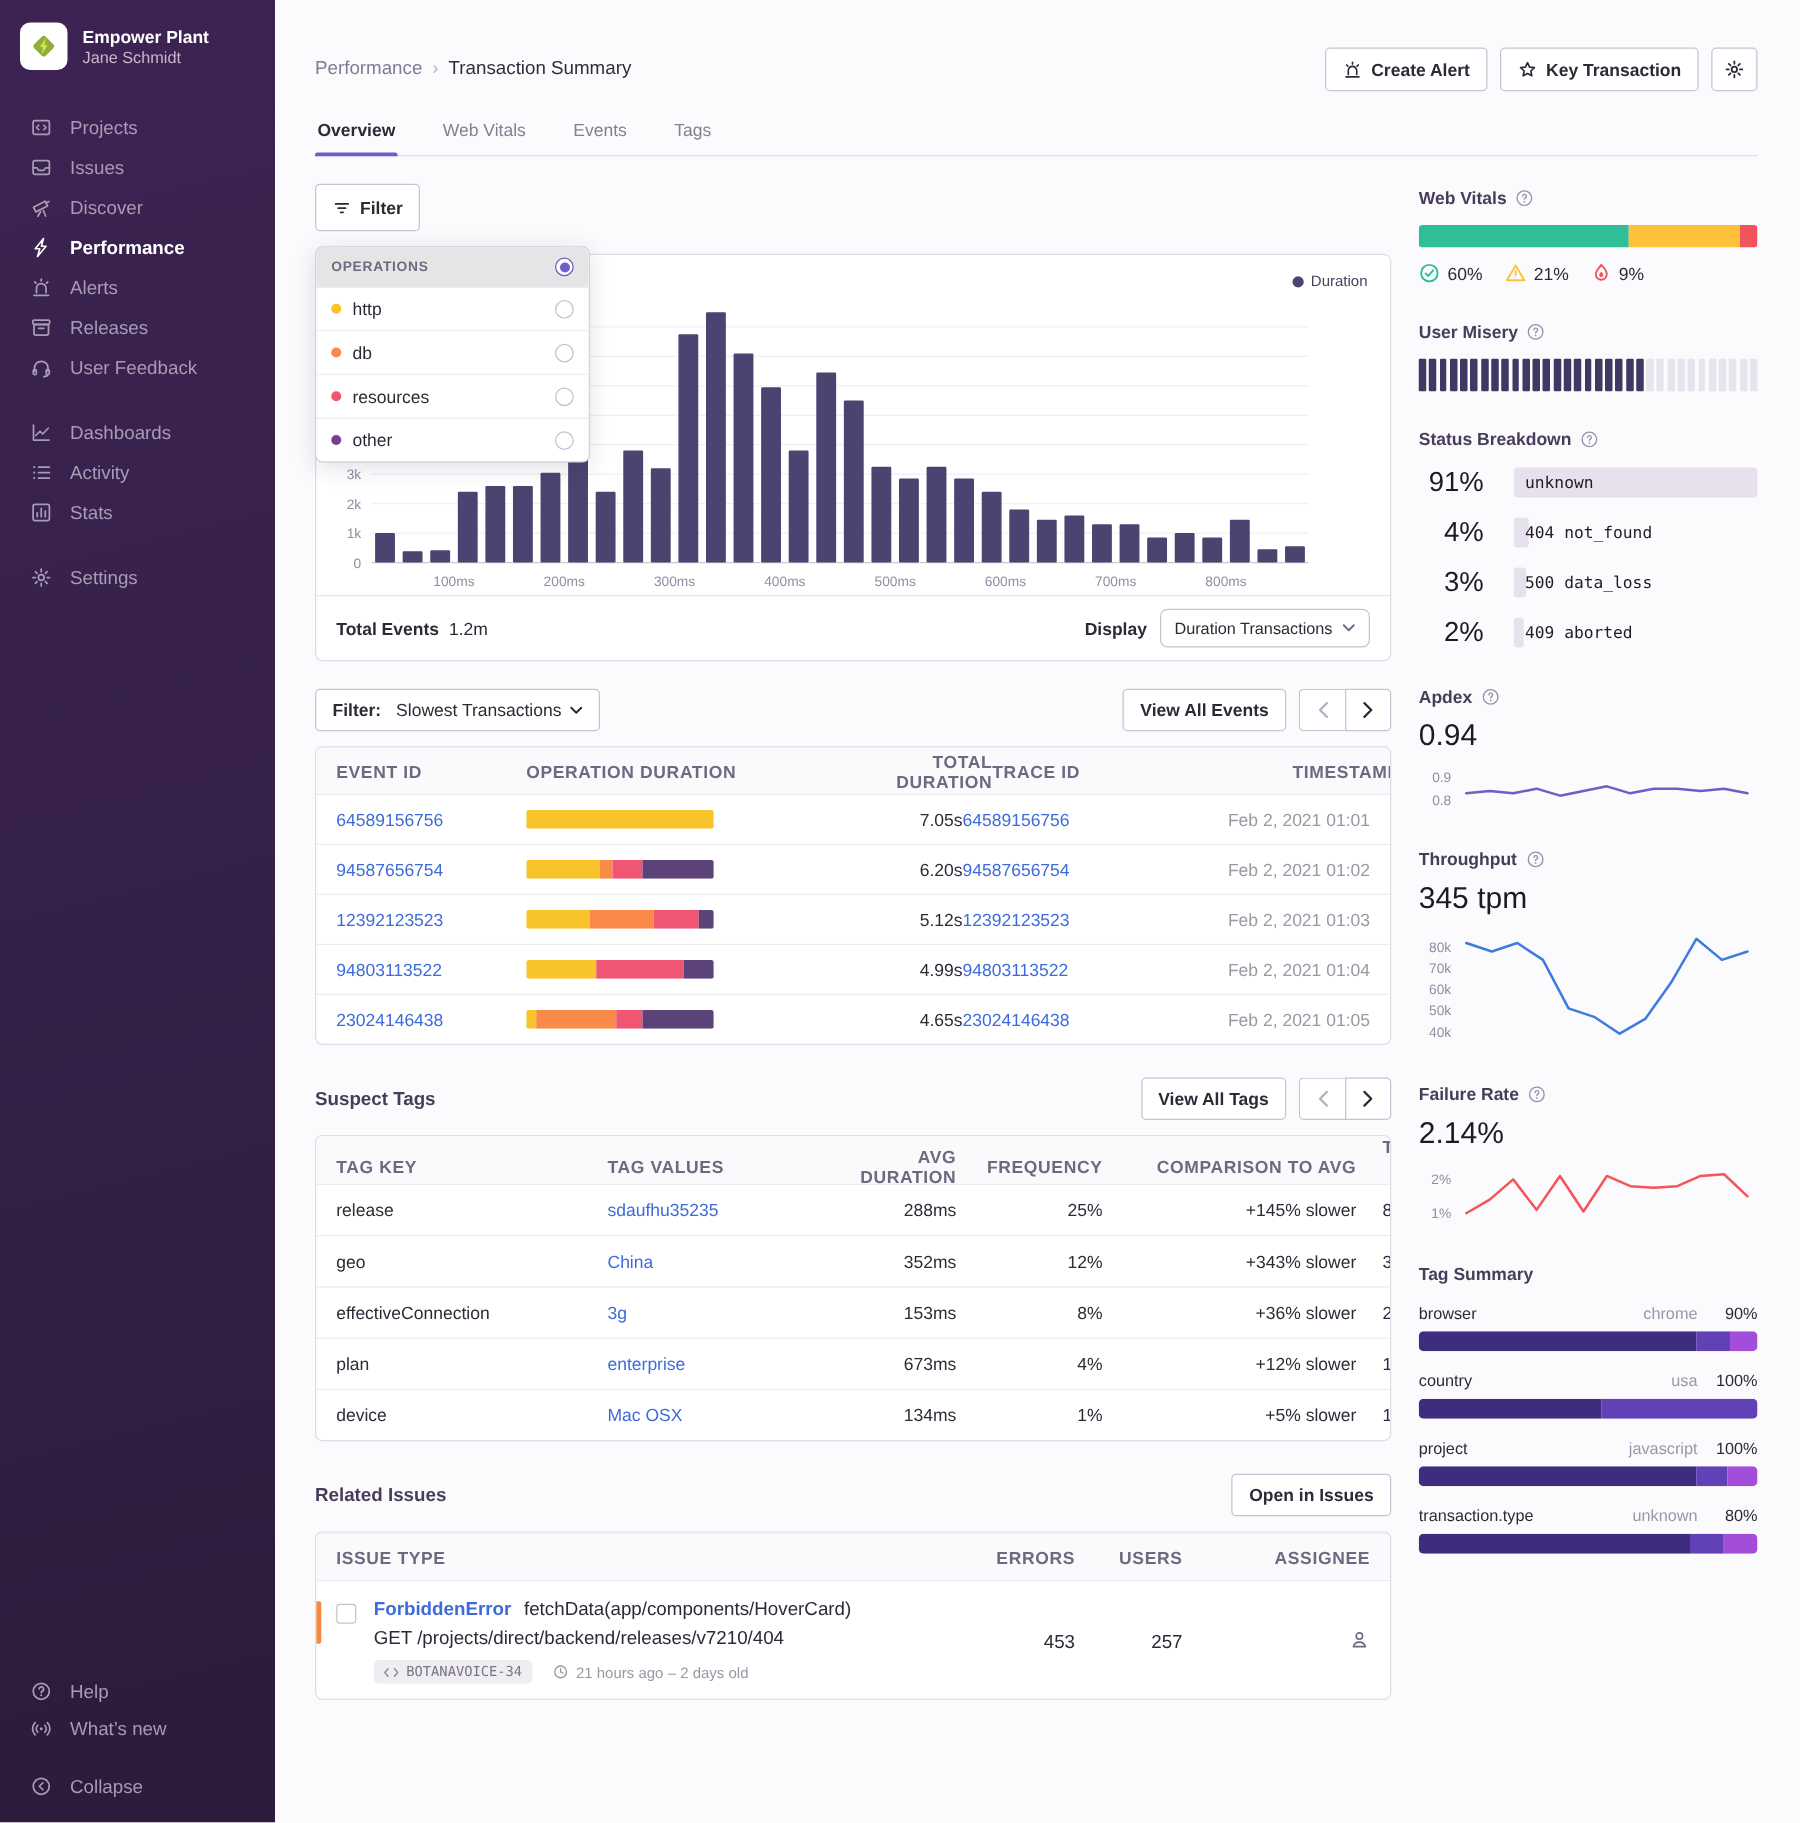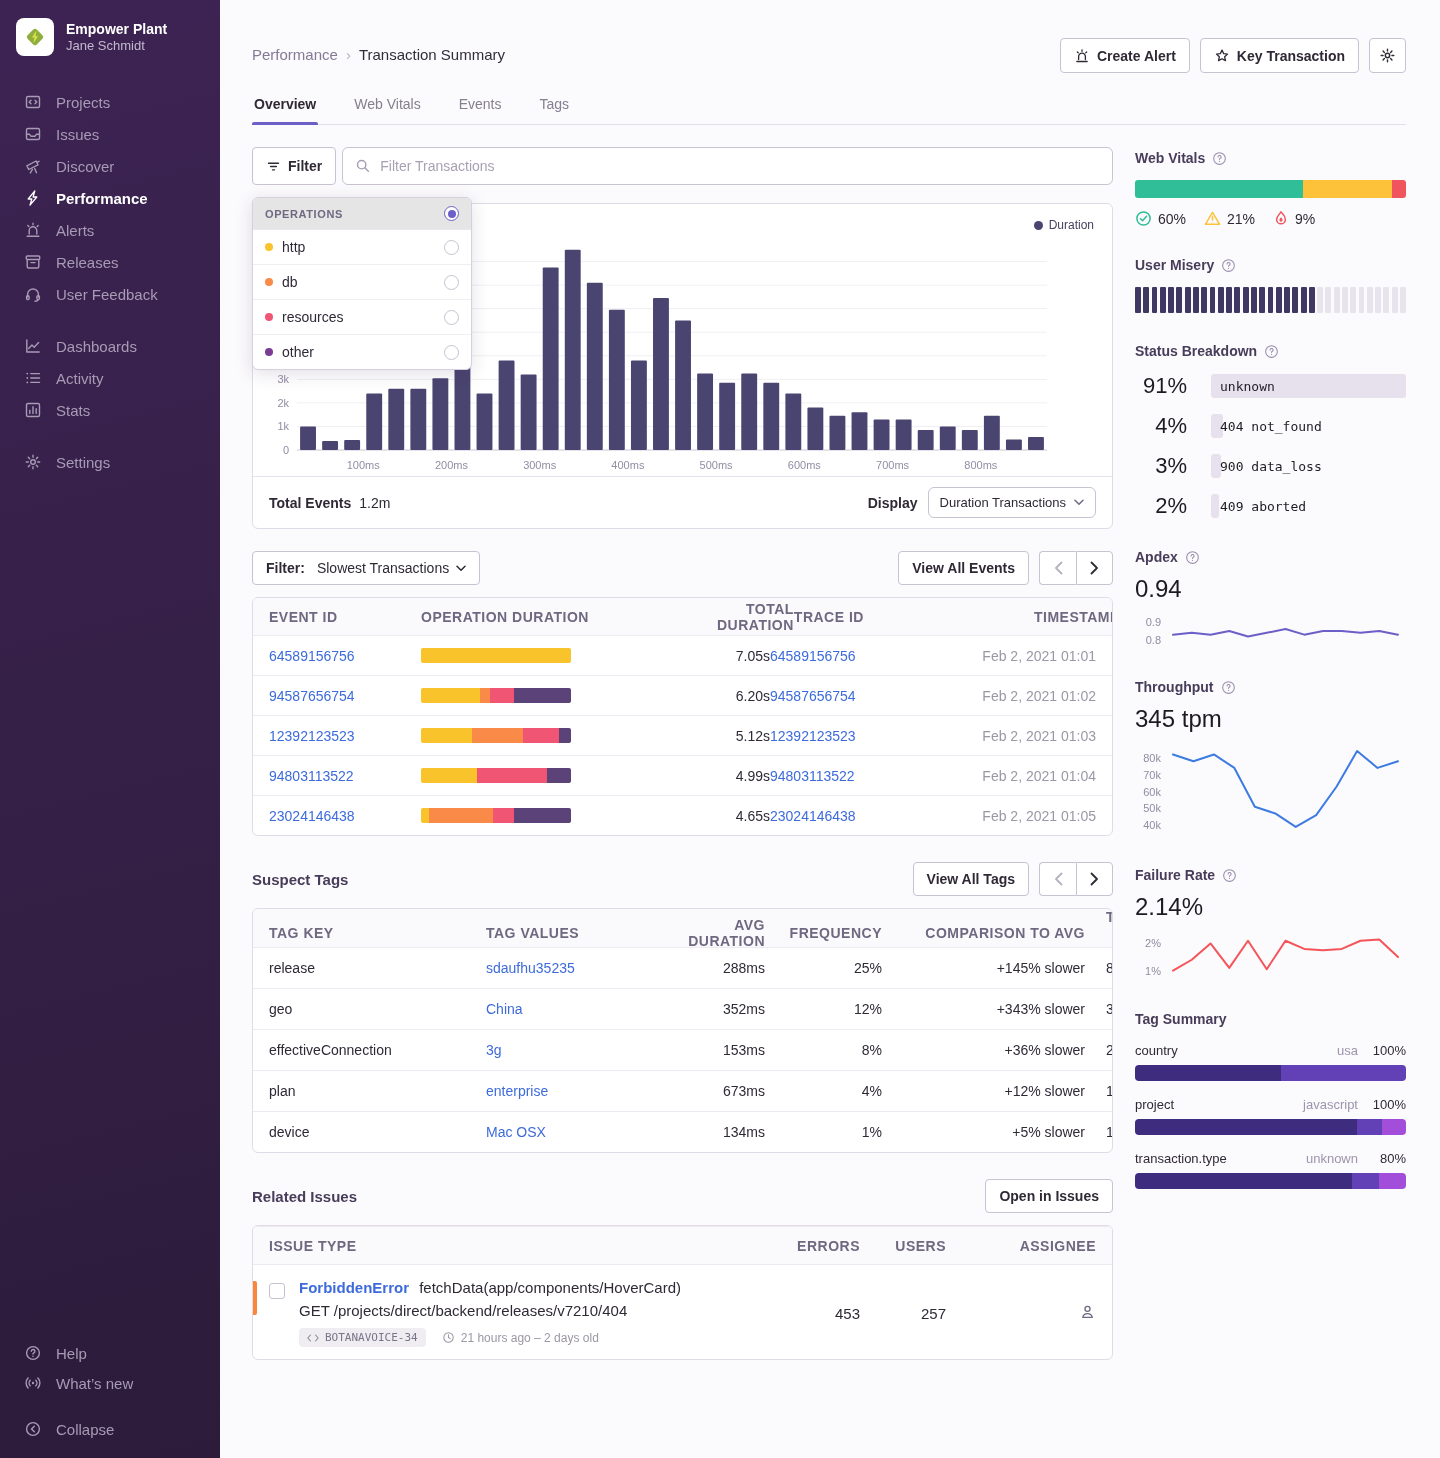--- a/index.html
+++ b/index.html
@@ -354,29 +354,20 @@
 
       <div class="filter-row">
         <button class="btn filter-btn">
           <span>
               <svg width="15" height="15" viewBox="0 0 18 18" fill="none" stroke="#2F2936" stroke-width="1.7" stroke-linecap="round">
                 <path d="M3 5h12M5.5 9h7M7.8 13h2.4"></path>
               </svg>
             </span>
           <span>Filter</span>
         </button>
-        <div class="search-box">
-          <span>
-              <svg width="16" height="16" viewBox="0 0 18 18" fill="none" stroke="#A59DB3" stroke-width="1.6" stroke-linecap="round">
-                <circle cx="7.5" cy="7.5" r="4.7"></circle>
-                <path d="m11 11 4 4"></path>
-              </svg>
-            </span>
-          <input type="text" placeholder="Filter Transactions" style="">
-        </div>
       </div>
 
       <div class="ops-dropdown">
         <div class="ops-head">
           <span>OPERATIONS</span>
           <span class="radio checked"></span>
         </div>
         <div class="ops-row">
           <span class="ops-left">
               <span class="op-dot" style="background:#F9C32B"></span>
@@ -827,21 +818,21 @@
           <span class="status-pct">4%</span>
           <span class="status-bar-wrap">
               <span class="status-pill" style="width: 6%;"></span>
               <span class="status-label">404 not_found</span>
             </span>
         </div>
         <div class="status-row">
           <span class="status-pct">3%</span>
           <span class="status-bar-wrap">
               <span class="status-pill" style="width: 5%;"></span>
-              <span class="status-label">900 data_loss</span>
+              <span class="status-label">500 data_loss</span>
             </span>
         </div>
         <div class="status-row">
           <span class="status-pct">2%</span>
           <span class="status-bar-wrap">
               <span class="status-pill" style="width: 4%;"></span>
               <span class="status-label">409 aborted</span>
             </span>
         </div>
       </div>
@@ -911,20 +902,32 @@
             </svg>
           </div>
       </div>
 
       <div class="widget">
         <div class="widget-title">
             <span>Tag Summary</span>
           </div>
         <div class="tag-row">
           <div class="tag-line">
+            <span class="tag-key">browser</span>
+            <span class="tag-val">chrome</span>
+            <span class="tag-pct">90%</span>
+          </div>
+          <div class="tag-bar">
+              <span style="width: 82%; background: rgb(62, 44, 126);"></span>
+              <span style="width: 10%; background: rgb(98, 64, 181);"></span>
+              <span style="width: 8%; background: rgb(163, 77, 219);"></span>
+            </div>
+        </div>
+        <div class="tag-row">
+          <div class="tag-line">
             <span class="tag-key">country</span>
             <span class="tag-val">usa</span>
             <span class="tag-pct">100%</span>
           </div>
           <div class="tag-bar">
               <span style="width: 54%; background: rgb(62, 44, 126);"></span>
               <span style="width: 46%; background: rgb(98, 64, 181);"></span>
             </div>
         </div>
         <div class="tag-row">

